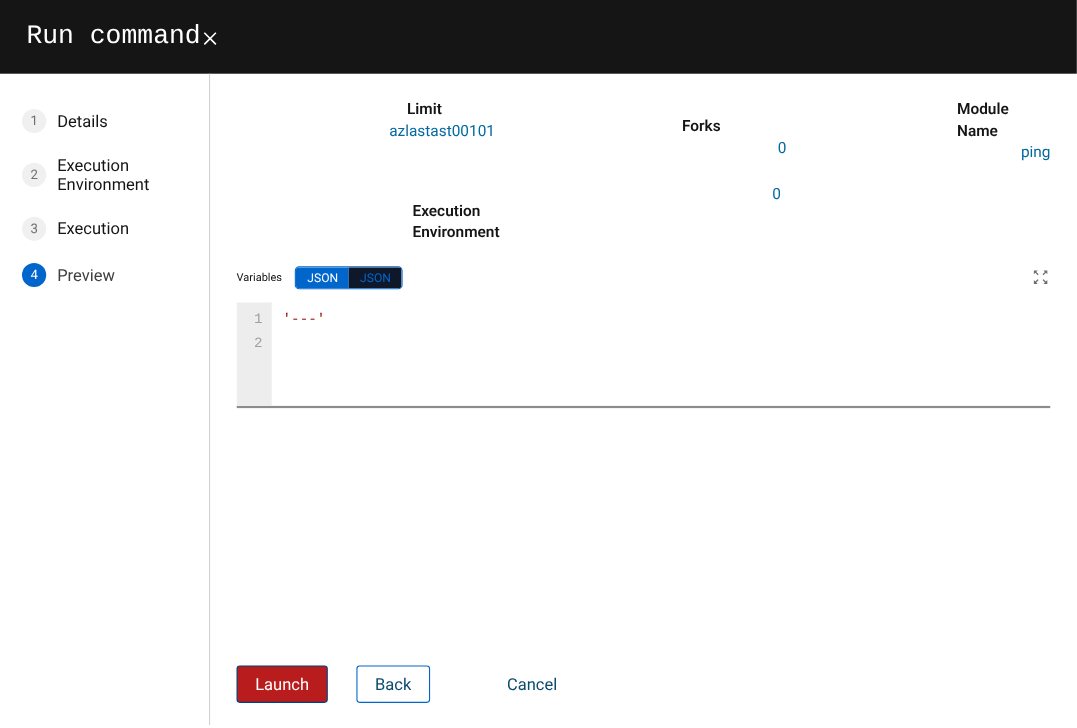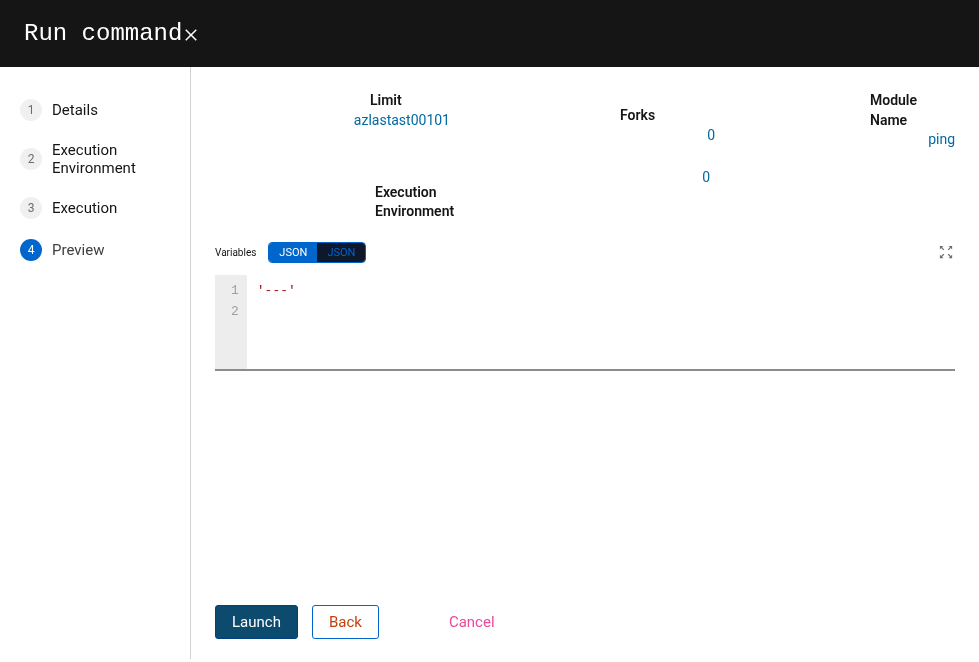--- a/index.html
+++ b/index.html
@@ -173,32 +173,33 @@
     }
     .btn {
       padding: 7px 16px;
       font-size: 15px;
       border-radius: 3px;
       cursor: pointer;
       border: 1px solid transparent;
       font-family: inherit;
     }
     .btn-primary {
-      background: #0c4a6e;
+      background: #b91c1c;
       color: #fff;
       border-color: #004080;
     }
     .btn-secondary {
       background: #fff;
-      color: #c2410c;
+      color: #0c4a6e;
       border: 1px solid #0066cc;
+      margin-left: 12px;
     }
     .btn-link {
       background: transparent;
-      color: #ec4899;
+      color: #0c4a6e;
       border: none;
       margin-left: 40px;
     }
   </style>
 </head>
 <body>
 
 <div class="header">
   <h1>Run command</h1>
   <span class="close-icon">

